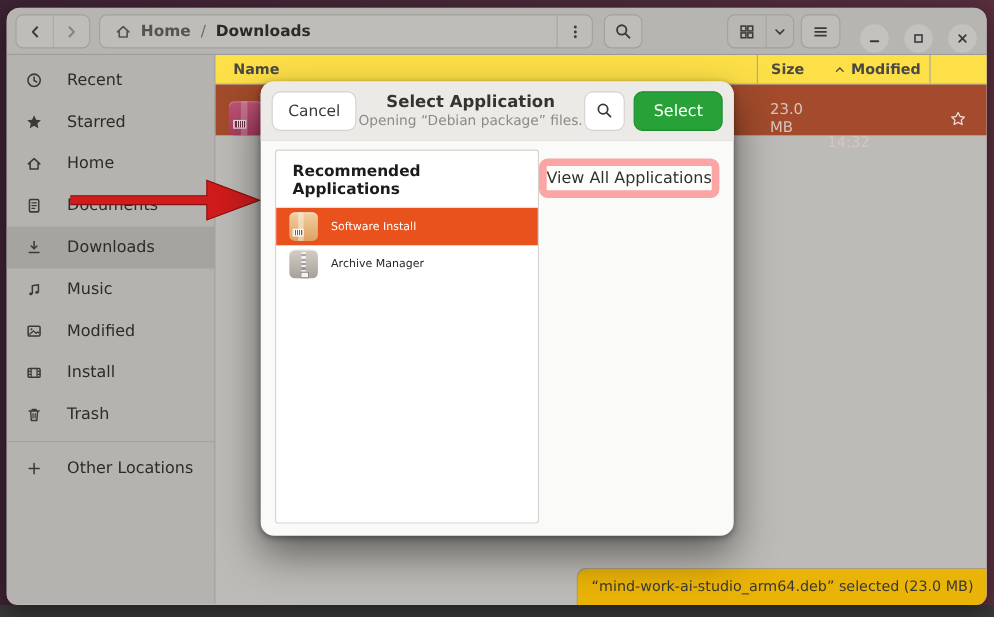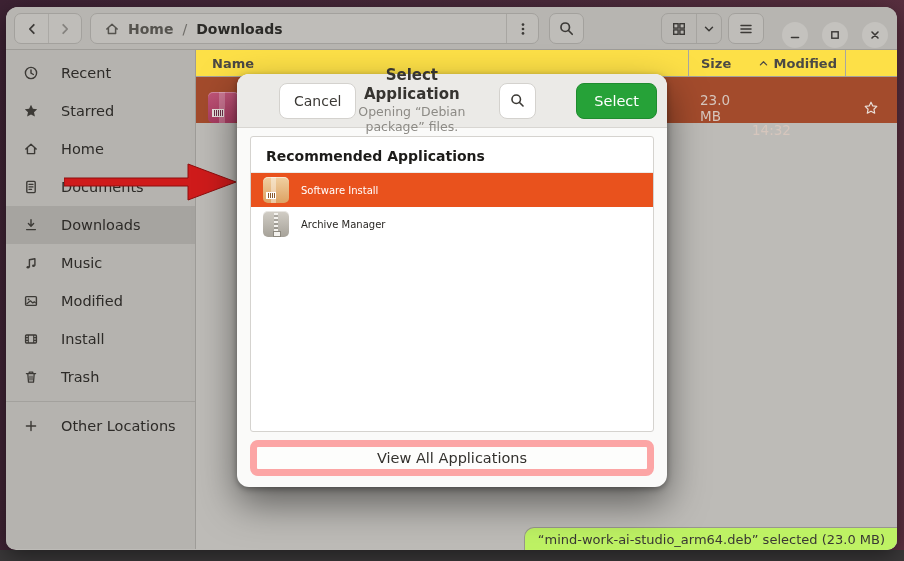--- a/index.html
+++ b/index.html
@@ -66,40 +66,40 @@
   .fr-star { display:flex; justify-content:center; color:#e9ded7; }
 
   .deb-icon { width:31px; height:31px; border-radius:5px;
     background:linear-gradient(180deg,#c05579 0%,#aa3d62 100%);
     box-shadow:inset 0 1px 0 rgba(255,255,255,.3); position:relative; }
   .deb-icon::before { content:""; position:absolute; left:11px; top:0; width:6px; height:100%;
     background:rgba(255,255,255,.22); }
   .deb-icon::after { content:""; position:absolute; left:4px; bottom:6px; width:10px; height:6px;
     background:repeating-linear-gradient(90deg,#e9e2de 0 1px,#6b3047 1px 2px); border:1px solid #e9e2de; }
 
-  .statusbar { position:absolute; right:0; bottom:0; height:23px; background:#bef264;
+  .statusbar { position:absolute; right:0; bottom:0; height:34px; background:#eab308;
     border-top:1px solid #98968f; border-left:1px solid #98968f; border-top-left-radius:10px;
     display:flex; align-items:center; padding:0 12px 0 13px; font-size:13px; color:#3a3834; z-index:10; }
 
   
   .dialog { position:absolute; left:237px; top:74px; width:430px; height:413px; background:#fafaf9;
     border-radius:12px; box-shadow:0 2px 6px rgba(0,0,0,.35), 0 16px 38px rgba(0,0,0,.5); z-index:40;
     display:flex; flex-direction:column; }
   .dlg-header { height:54px; background:#ebeae7; border-bottom:1px solid #d8d6d2;
     border-radius:12px 12px 0 0; display:flex; align-items:center; padding:0 10px; }
   .dlg-btn { height:36px; background:#ffffff; border:1px solid #d4d2ce; border-radius:8px;
-    display:flex; align-items:center; justify-content:center; font-size:14px; color:#3b3935;margin-left:32px; }
+    display:flex; align-items:center; justify-content:center; font-size:14px; color:#3b3935; }
   .cancel-btn { padding:0 14px; }
   .dlg-title-wrap { flex:1; text-align:center; line-height:1.25; }
   .dlg-title { font-size:15px; font-weight:bold; color:#363430; }
   .dlg-subtitle { font-size:12.5px; color:#8c8a85; }
   .dlg-search-btn { width:37px; margin-right:8px; color:#3b3935; }
   .select-btn { padding:0 17px; background:#26a238; border:1px solid #1f8c2f; color:#ffffff; font-size:14.5px; }
 
-  .dlg-body { flex:1; padding:8px 13px 11px; display:flex; flex-direction:column; }
+  .dlg-body { flex:1; padding:8px 13px 11px; display:flex; }
   .app-list { flex:1; background:#ffffff; border:1px solid #d5d3cf; border-radius:3px; overflow:hidden; }
   .section-title { padding:11px 15px 8px; font-size:14px; font-weight:bold; color:#1c1b19;
     border-bottom:1px solid #edebe8; }
   .app-row { height:34px; display:flex; align-items:center; gap:12px; padding-left:12px;
     font-size:10px; color:#2a2824;text-align:center; }
   .app-row.selected { background:#e9521d; color:#ffffff; }
   .view-all-btn { margin-top:8px; height:36px; background:#fdfdfc; border:7px solid #fca5a5;
     border-radius:8px; display:flex; align-items:center; justify-content:center;
     font-size:14.5px; color:#33312d; }
 

